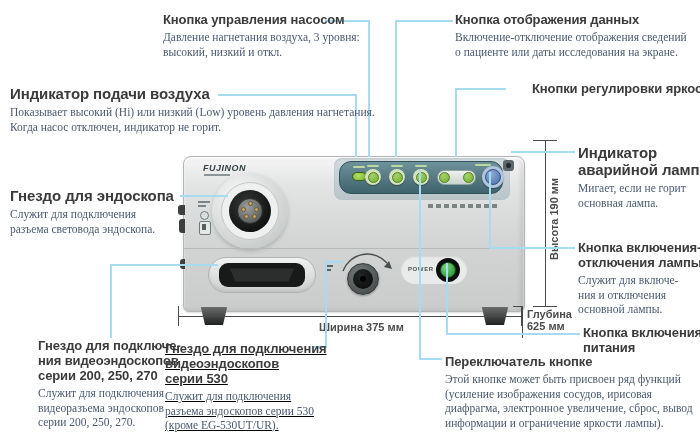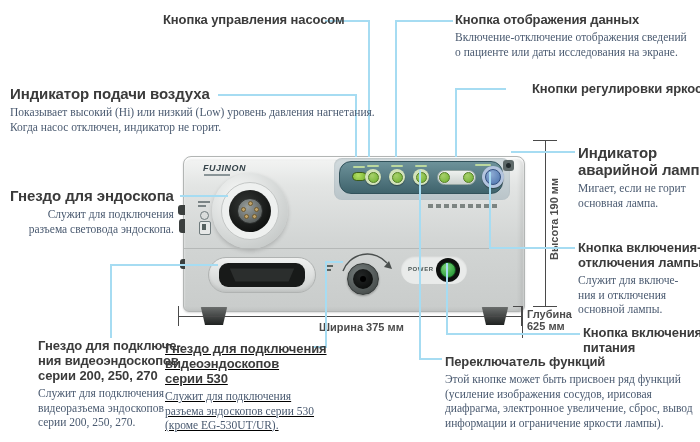--- a/index.html
+++ b/index.html
@@ -200,39 +200,41 @@
   <div class="cline" style="left:314px;top:346px;width:13px;height:2px;"></div>
 
   <div class="cline" style="left:419px;top:170px;width:2px;height:190px;"></div>
   <div class="cline" style="left:419px;top:358px;width:23px;height:2px;"></div>
 
   <div class="cline" style="left:446px;top:263px;width:2px;height:71px;"></div>
   <div class="cline" style="left:446px;top:333px;width:134px;height:2px;"></div>
 
   <div class="callout" style="left:155px;top:12px;margin-left:8px;">
     <h3 class="t">Кнопка управления насосом</h3>
+    <p class="d">Давление нагнетания воздуха, 3 уровня:
+высокий, низкий и откл.</p>
   </div>
 
   <div class="callout big" style="left:10px;top:85px;">
     <h3 class="t">Индикатор подачи воздуха</h3>
     <p class="d">Показывает высокий (Hi) или низкий (Low) уровень давления нагнетания.
 Когда насос отключен, индикатор не горит.</p>
   </div>
 
   <div class="callout" style="left:455px;top:12px;">
     <h3 class="t">Кнопка отображения данных</h3>
     <p class="d">Включение-отключение отображения сведений
 о пациенте или даты исследования на экране.</p>
   </div>
 
   <div class="callout" style="left:508px;top:81px;margin-left:24px;">
     <h3 class="t">Кнопки регулировки яркости</h3>
   </div>
 
-  <div class="callout big" style="left:10px;top:187px;text-align:right;">
+  <div class="callout big" style="left:10px;top:187px;">
     <h3 class="t">Гнездо для эндоскопа</h3>
     <p class="d">Служит для подключения
 разъема световода эндоскопа.</p>
   </div>
 
   <div class="callout big" style="left:578px;top:144px;">
     <h3 class="t">Индикатор
 аварийной лампы</h3>
     <p class="d">Мигает, если не горит
 основная лампа.</p>
@@ -263,20 +265,20 @@
   <div class="callout" style="left:165px;top:341px;text-decoration:underline;">
     <h3 class="t">Гнездо для подключения
 видеоэндоскопов
 серии 530</h3>
     <p class="d">Служит для подключения
 разъема эндоскопов серии 530
 (кроме EG-530UT/UR).</p>
   </div>
 
   <div class="callout" style="left:445px;top:354px;">
-    <h3 class="t">Переключатель функций</h3>
+    <h3 class="t">Переключатель кнопке</h3>
     <p class="d">Этой кнопке может быть присвоен ряд функций
 (усиление изображения сосудов, ирисовая
 диафрагма, электронное увеличение, сброс, вывод
 информации и ограничение яркости лампы).</p>
   </div>
 
 </div>
 
 </body></html>

